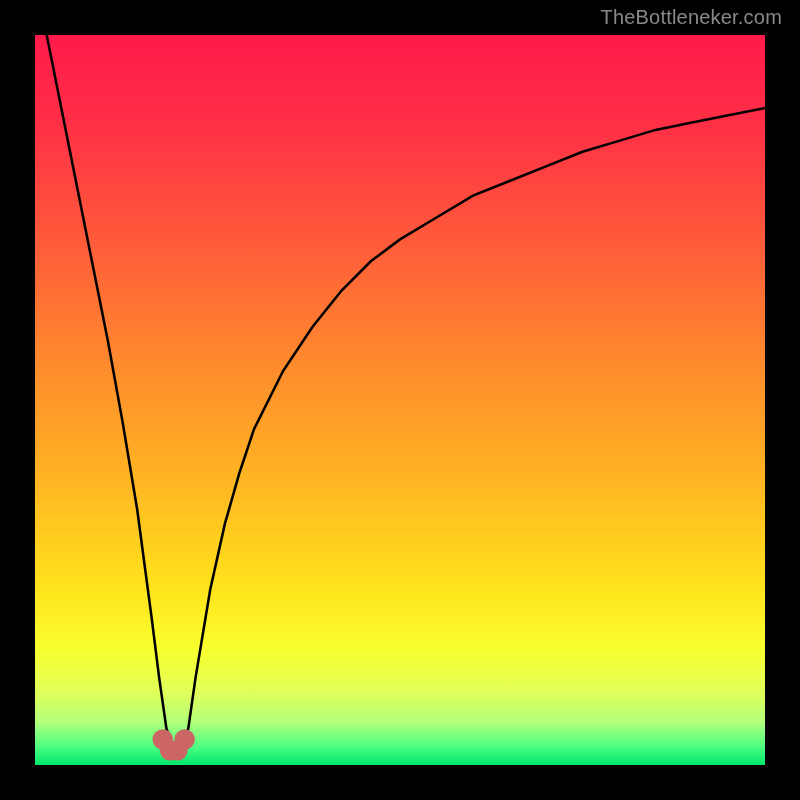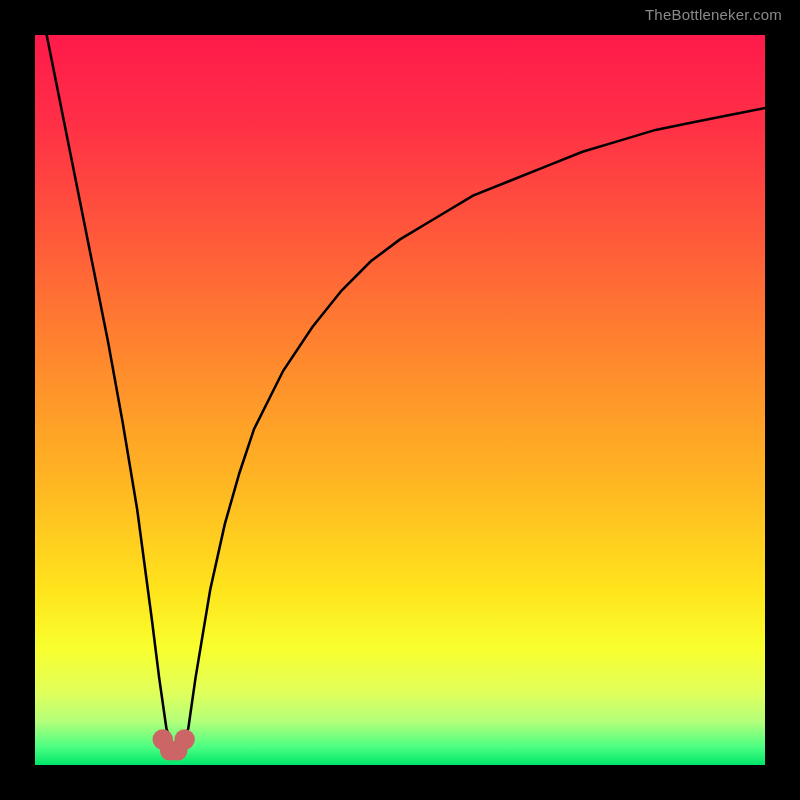--- a/index.html
+++ b/index.html
@@ -37,21 +37,21 @@
     left: 0;
     top: 0;
     width: 100%;
     height: 100%;
   }
   .watermark {
     position: absolute;
     top: 6px;
     right: 18px;
     font-family: Arial, Helvetica, sans-serif;
-    font-size: 15px;
+    font-size: 20px;
     color: #8a8a8a;
     letter-spacing: 0.2px;
   }
 </style>
 </head>
 <body>
 
 <div class="frame">
   <div class="plot-area">
     <svg class="gradient-bg" viewBox="0 0 100 100" preserveAspectRatio="none">

